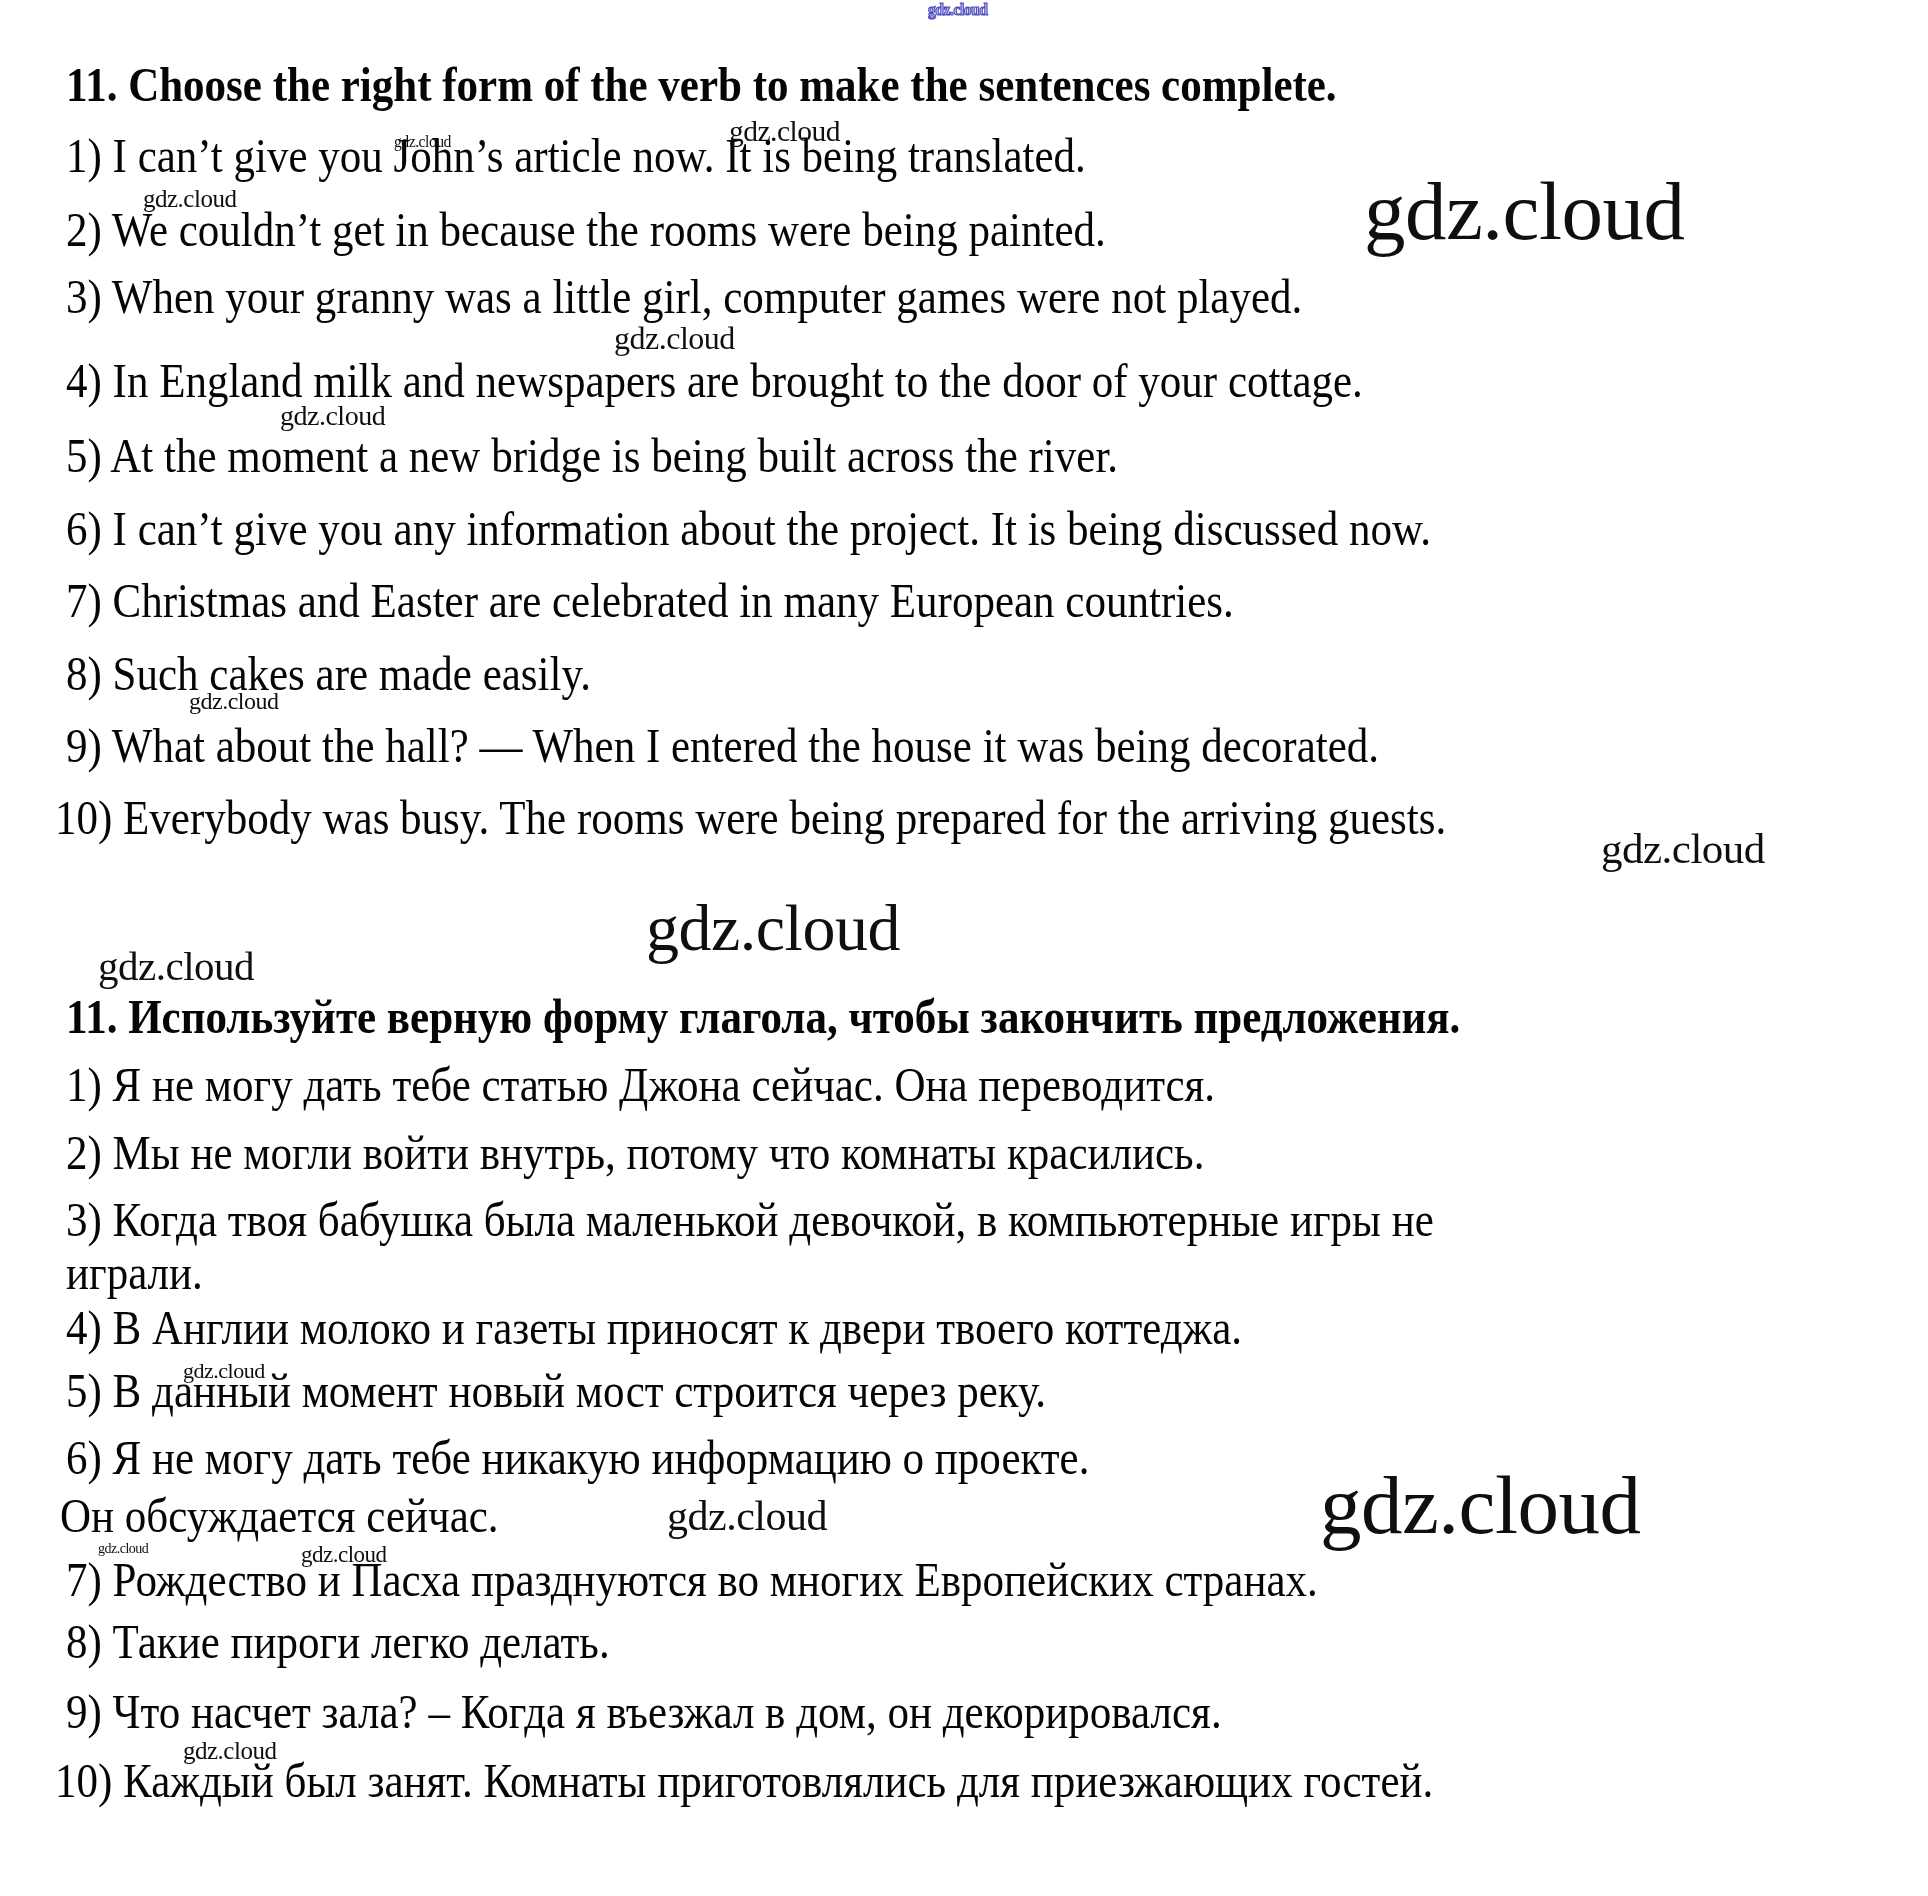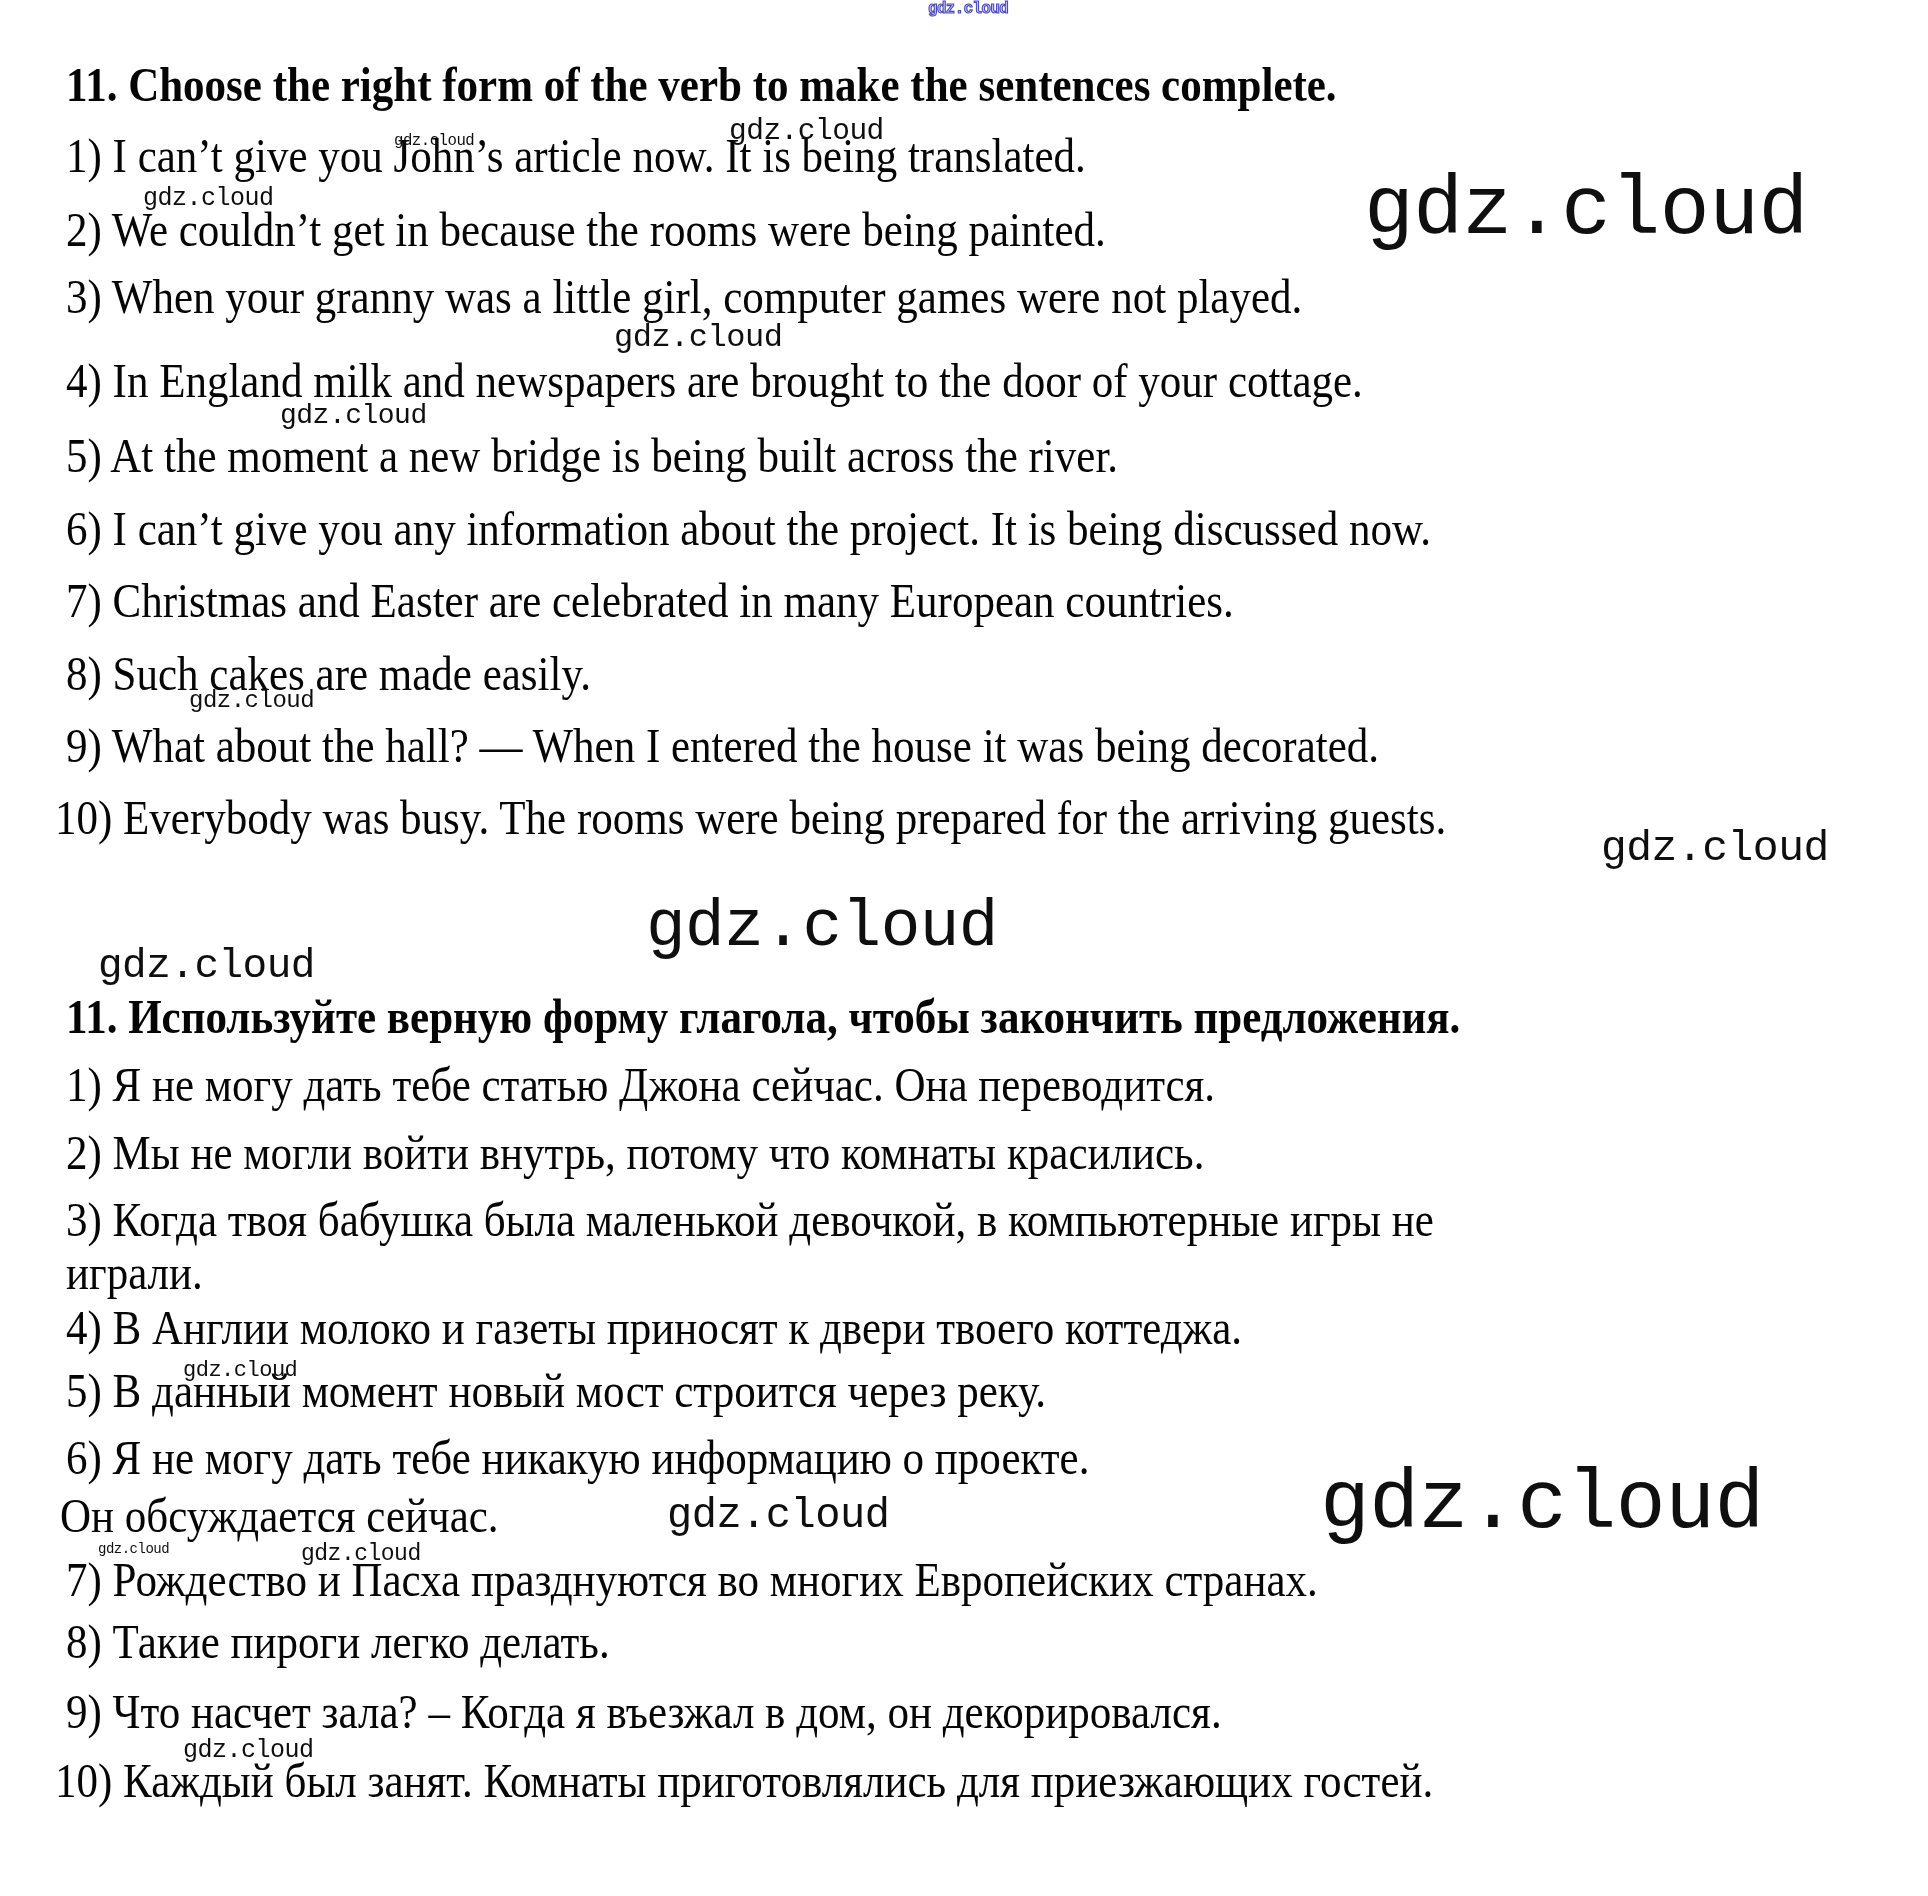--- a/index.html
+++ b/index.html
@@ -17,21 +17,21 @@
     font-size: 43px;
     color: #050505;
     line-height: 1.1;
     transform: scale(1.0, 1.12);
     transform-origin: left top;
   }
   .line.bold { font-weight: 700; }
   .wm {
     position: absolute;
     white-space: nowrap;
-    font-family: Liberation Mono, monospace;
+    font-family: Liberation Serif, serif;
     font-weight: 500;
     color: #0f0f0f;
     line-height: 1;
     letter-spacing: -0.5px;
   }
   .wm.outline {
     color: #c9c9ec;
     -webkit-text-stroke: 1.1px #4b4bbe;
     font-weight: 700;
   }

